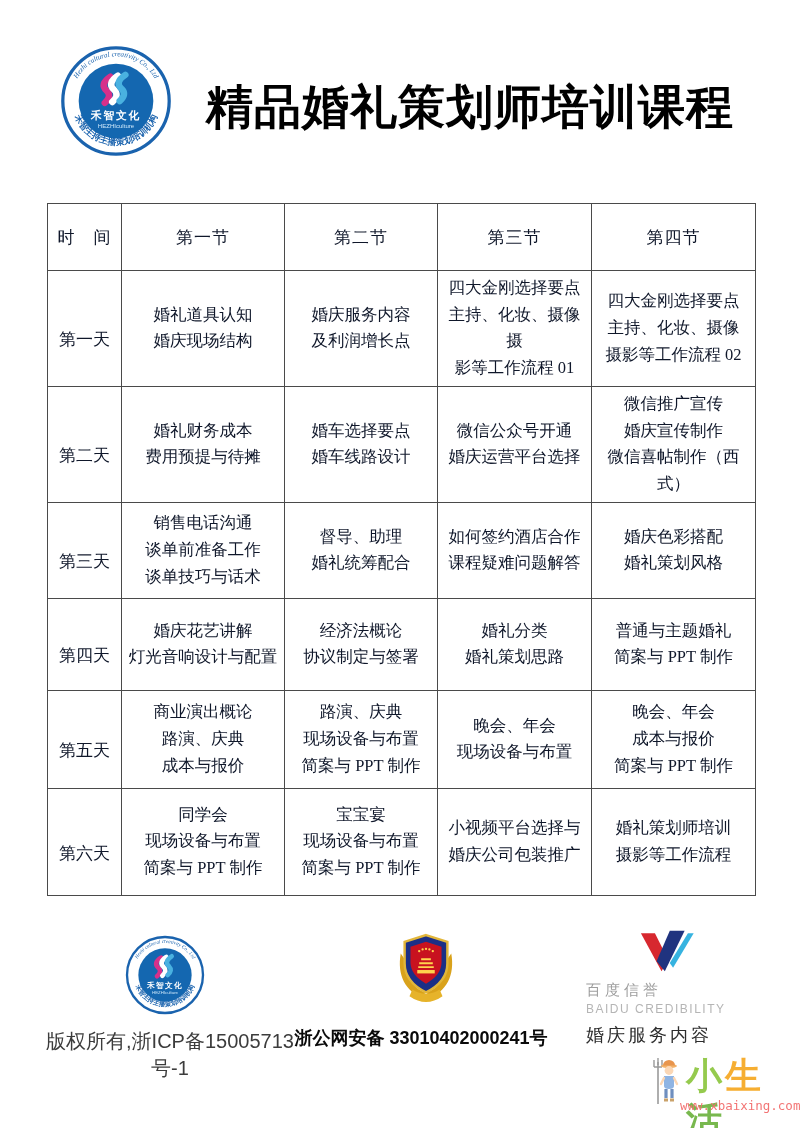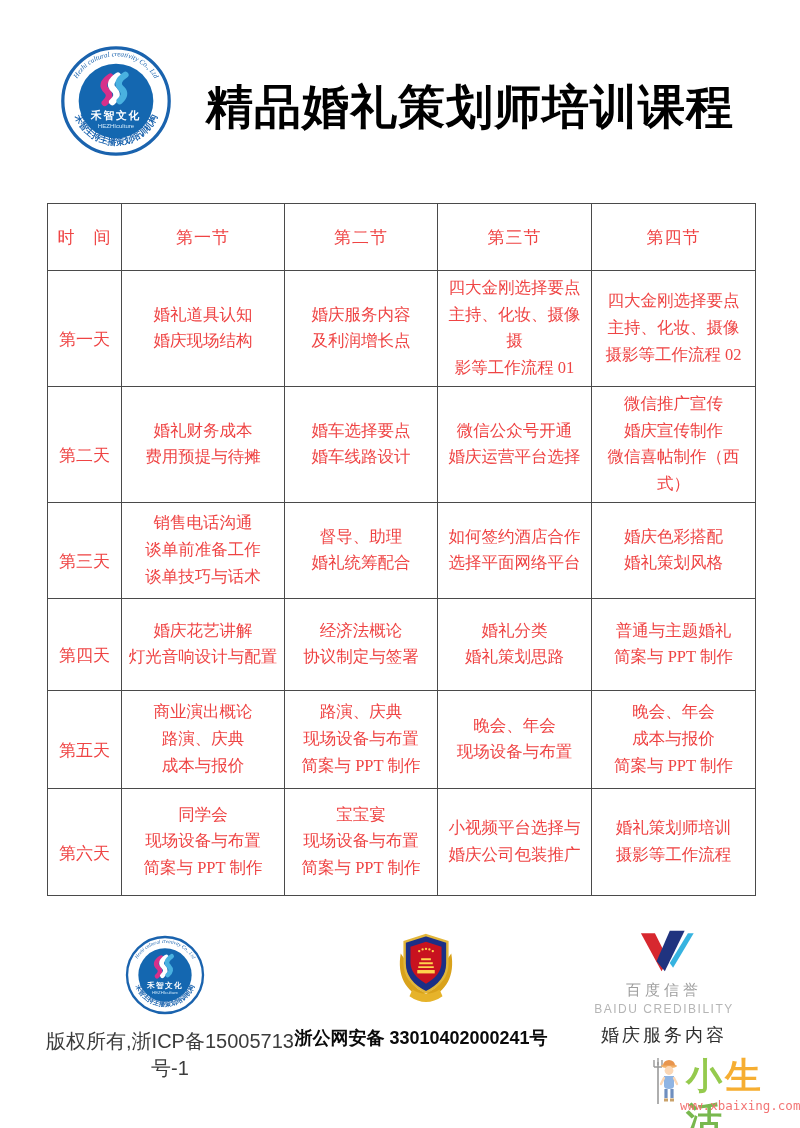--- a/index.html
+++ b/index.html
@@ -10,33 +10,33 @@
   .page-title{position:absolute;left:178px;top:78px;width:584px;text-align:center;
               font-size:47px;font-weight:700;color:#000;letter-spacing:1px;line-height:58px;}
   .hezhi-logo{position:absolute;}
   .hezhi-logo.top{left:60px;top:45px;width:112px;height:112px;}
   .hezhi-logo.footer{left:125px;top:935px;width:80px;height:80px;}
 
   
   table.course{position:absolute;left:47px;top:203px;width:708px;border-collapse:collapse;
                table-layout:fixed;}
   table.course th,table.course td{border:1px solid #4a4a4a;text-align:center;
-               vertical-align:middle;font-weight:400;color:#ef4444;background:#fff;}
+               vertical-align:middle;font-weight:400;color:#0f172a;background:#fff;}
   table.course th{font-size:17px;letter-spacing:1px;}
   td.day{vertical-align:top;padding-top:24px;font-size:17px;}
   td.cell{font-size:16.5px;line-height:1.62;white-space:pre-line;padding:4px 6px;}
 
   
   .sans{font-family:"Liberation Sans","DejaVu Sans",sans-serif;}
   .copyright-text{position:absolute;left:28px;top:1028px;width:284px;text-align:center;
                   font-size:20px;color:#3c3c3c;}
   .police-badge{position:absolute;left:392px;top:929px;width:68px;height:84px;}
   .police-text{position:absolute;left:288px;top:1026px;width:266px;text-align:center;
                font-size:18px;font-weight:700;color:#0a0a0a;}
-  .baidu-block{position:absolute;left:586px;top:926px;width:156px;text-align:center;}
+  .baidu-block{position:absolute;left:586px;top:926px;width:156px;text-align:left;}
   .baidu-v{display:block;margin:0 auto;}
   .baidu-cn{font-size:15px;color:#9e9e9e;letter-spacing:4px;margin-top:1px;}
   .baidu-en{font-size:12px;color:#b5b5b5;letter-spacing:1.5px;margin-top:2px;}
   .baidu-cert{font-size:18px;color:#2d2d2d;letter-spacing:3px;margin-top:7px;font-weight:500;}
 
   
   .watermark{position:absolute;left:650px;top:1054px;width:148px;height:70px;
              font-family:"DejaVu Sans",sans-serif;}
   .wm-figure{position:absolute;left:2px;top:2px;}
   .wm-name{position:absolute;left:36px;top:0px;font-size:36px;font-weight:700;
@@ -118,21 +118,21 @@
 微信喜帖制作（西式）</td>
       </tr>
       <tr style="height:96px">
         <td class="day">第三天</td>
         <td class="cell">销售电话沟通
 谈单前准备工作
 谈单技巧与话术</td>
         <td class="cell">督导、助理
 婚礼统筹配合</td>
         <td class="cell">如何签约酒店合作
-选择平面网络平台</td>
+课程疑难问题解答</td>
         <td class="cell">婚庆色彩搭配
 婚礼策划风格</td>
       </tr>
       <tr style="height:92px">
         <td class="day">第四天</td>
         <td class="cell">婚庆花艺讲解
 灯光音响设计与配置</td>
         <td class="cell">经济法概论
 协议制定与签署</td>
         <td class="cell">婚礼分类

